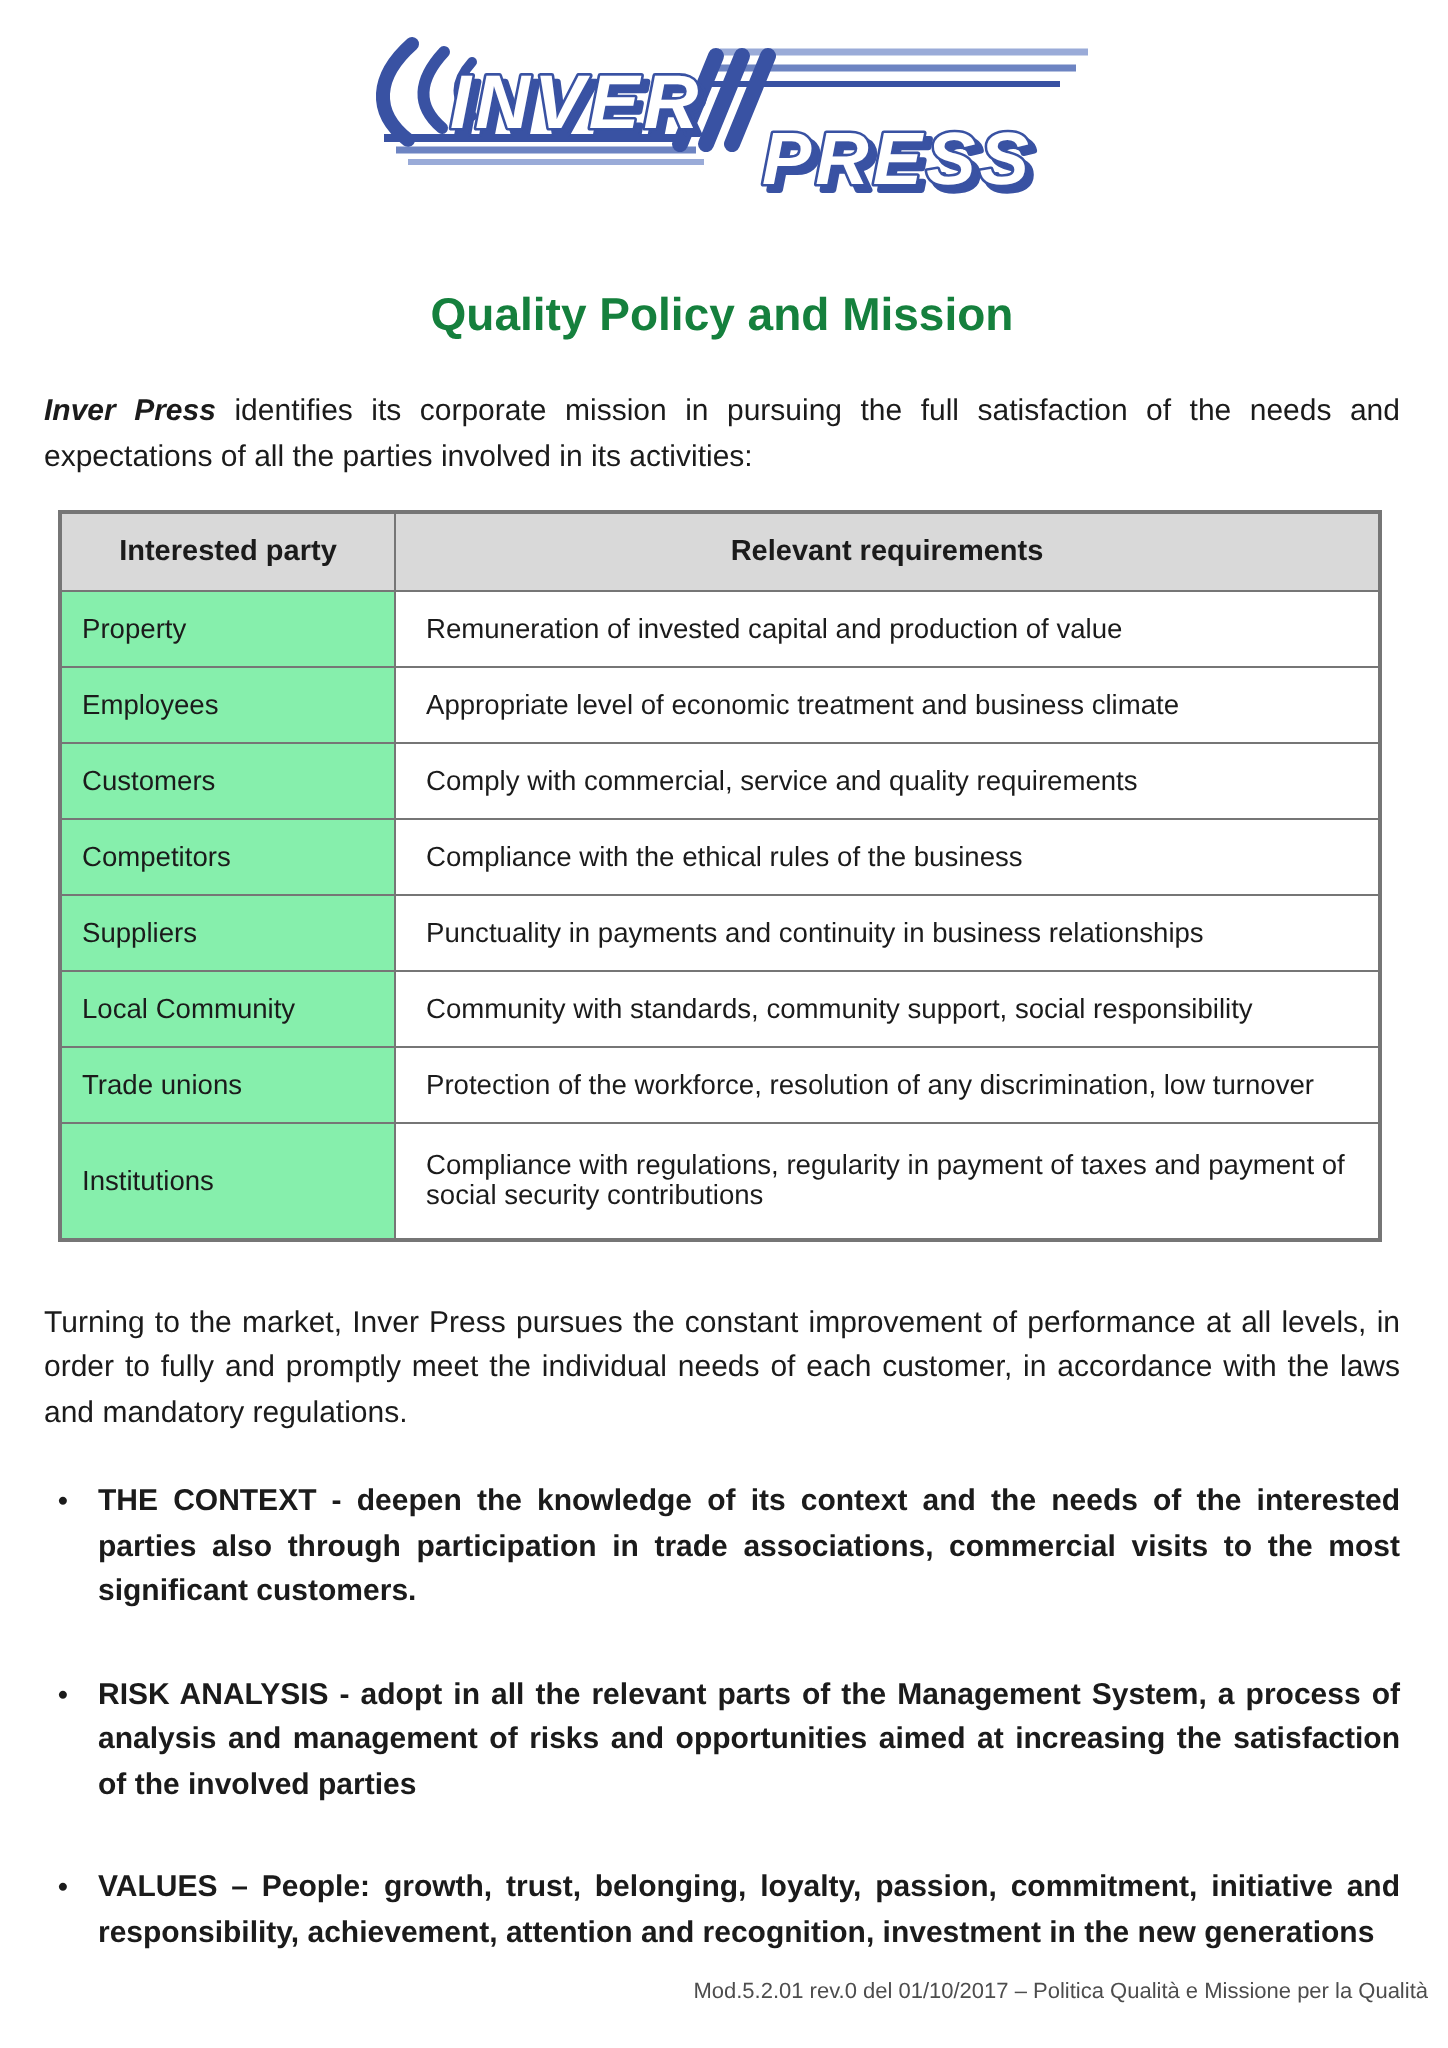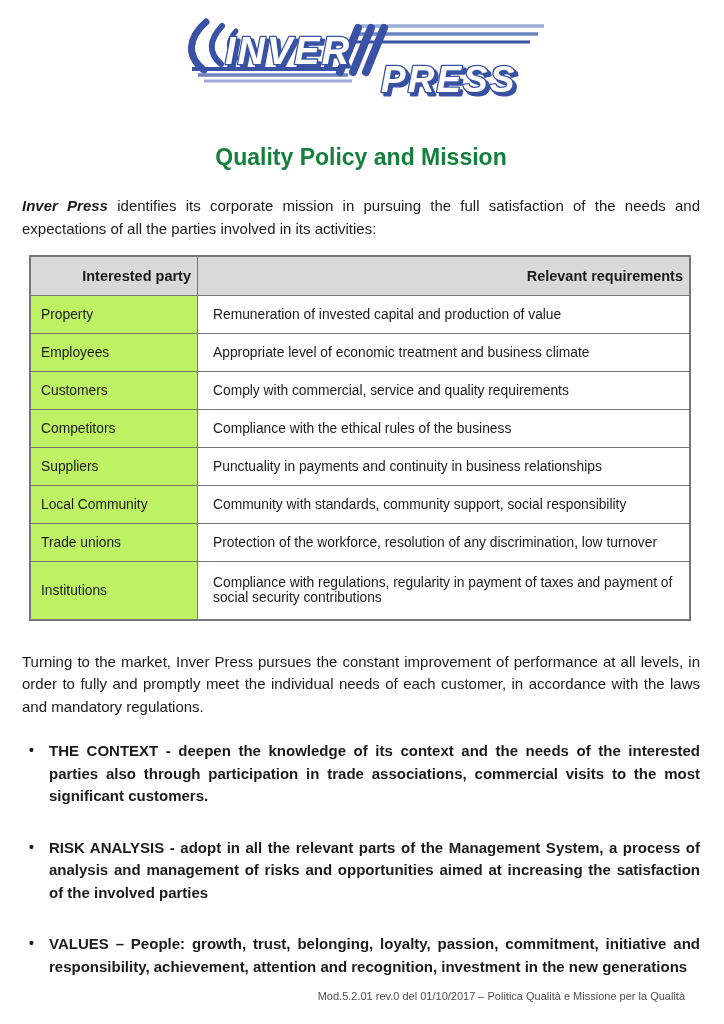--- a/index.html
+++ b/index.html
@@ -41,26 +41,26 @@
   table.stake {
     border-collapse: collapse;
     width: 662px;
     margin: 15px 0 0 7px;
     border: 2px solid #767676;
   }
   table.stake th, table.stake td { border: 1.5px solid #767676; }
   table.stake th {
     background: #d9d9d9;
     font-size: 14.5px; font-weight: bold;
-    height: 34px; text-align: right; padding: 2px 6px;
+    height: 34px; text-align: center; padding: 2px 6px;
   }
   table.stake tbody tr { height: 38px; }
   table.stake tbody tr.tall { height: 58px; }
   td.party {
-    background: #bef264;
+    background: #86efac;
     width: 148px;
     font-size: 13.8px;
     padding: 4px 8px 4px 10px;
     vertical-align: middle;
   }
   td.req {
     background: #ffffff;
     font-size: 13.8px;
     padding: 4px 12px 4px 15px;
     vertical-align: middle;
@@ -85,21 +85,21 @@
   ul.factors li:first-child { margin-top: 0; }
   ul.factors li::before {
     content: "\2022";
     position: absolute; left: 7px; top: 0;
     font-size: 14px;
   }
 
   
   .footer {
     position: absolute;
-    right: 39px; bottom: 22px;
+    right: 10px; bottom: 22px;
     font-size: 11px; color: #4d4d4d;
   }
 </style>
 </head>
 <body>
 
 <div class="page">
 
   <div class="logo-wrap">
     <svg width="378" height="82" viewBox="0 0 378 82">

